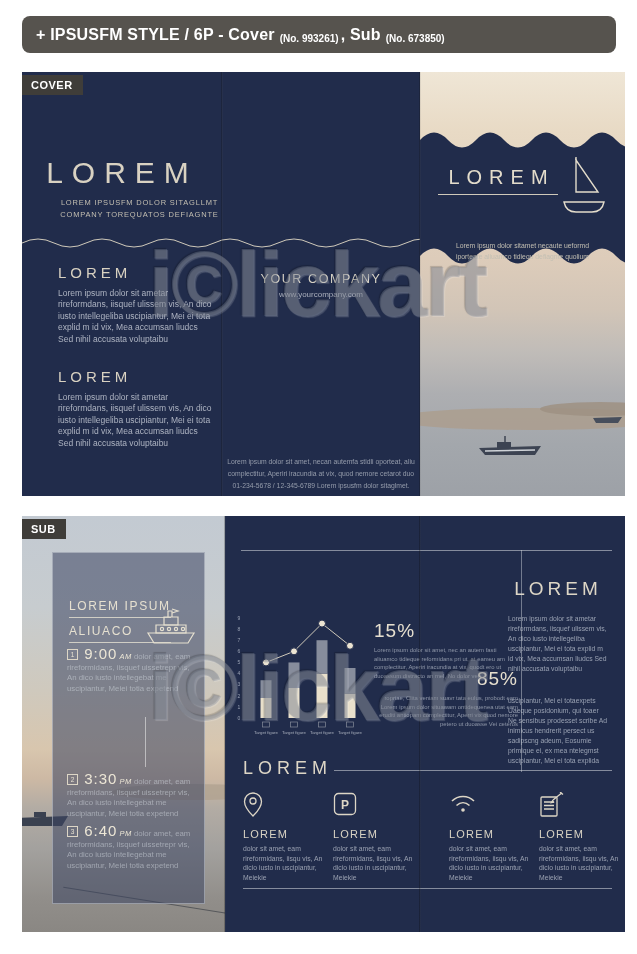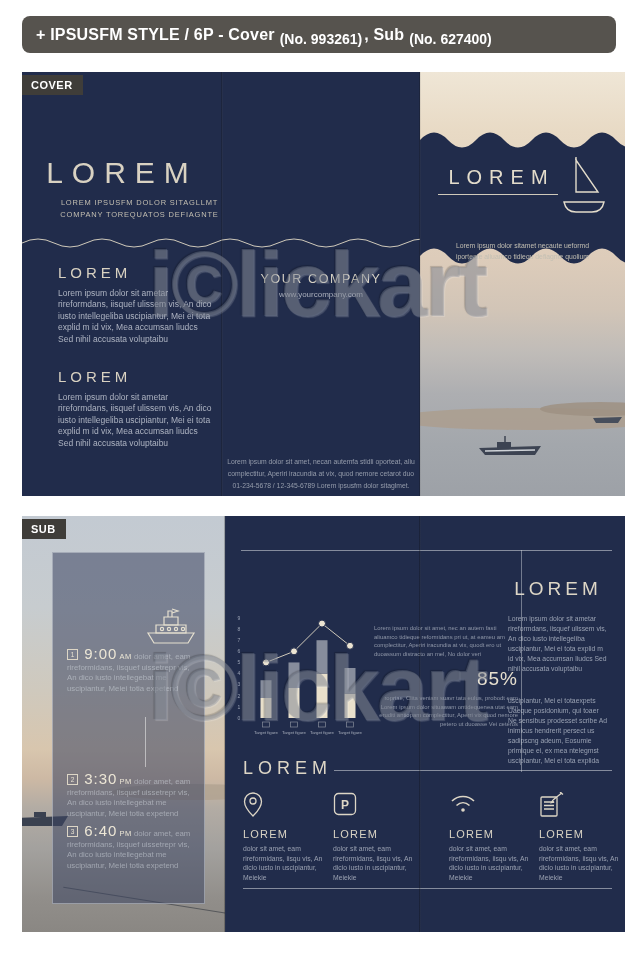--- a/index.html
+++ b/index.html
@@ -8,21 +8,21 @@
     font-family:"Liberation Sans","DejaVu Sans",sans-serif;
   }
   
   .header-bar{
     position:absolute;left:22px;top:16px;width:594px;height:37px;
     background:#56534e;border-radius:8px;color:#fff;
     display:flex;align-items:center;padding-left:14px;box-sizing:border-box;
     white-space:nowrap;
   }
   .header-bar .big{font-size:16px;font-weight:bold;letter-spacing:.2px;}
-  .header-bar .small{font-size:14px;font-weight:bold;margin:8px 2px 0 5px;}
+  .header-bar .small{font-size:10px;font-weight:bold;margin:8px 2px 0 5px;}
   
   .section{position:absolute;left:22px;width:603px;overflow:hidden;}
   #cover{top:72px;height:424px;}
   #sub{top:516px;height:416px;}
   .badge{
     position:absolute;z-index:30;background:#3f3d39;color:#fff;
     font-size:11px;font-weight:bold;letter-spacing:.5px;
     padding:4px 10px 4px 9px;top:3px;left:0;
   }
   .panel{position:absolute;top:0;height:100%;}
@@ -76,21 +76,21 @@
   }
   .ov-title{position:absolute;left:16px;top:46px;width:102px;color:#e6e0d0;}
   .ov-title .row{font-size:12px;letter-spacing:1.6px;border-bottom:1px solid rgba(230,225,210,.8);
     padding-bottom:4px;margin-bottom:6px;}
   .ship{position:absolute;right:6px;top:52px;}
   .sched{position:absolute;left:14px;width:128px;color:rgba(208,213,220,.55);
     font-size:7.8px;line-height:10.5px;}
   .sched .num{display:inline-block;width:9px;height:9px;border:1px solid #ddd6c6;
     color:#e8e2d2;font-size:6.5px;line-height:9px;text-align:center;vertical-align:2px;margin-right:4px;}
   .sched .time{color:#ece6d6;font-size:15px;letter-spacing:1px;font-weight:300;}
-  .sched .ampm{color:#ece6d6;font-size:7.5px;letter-spacing:.5px;}
+  .sched .ampm{color:#ece6d6;font-size:7.5px;letter-spacing:.5px;font-style:italic;}
   .timeline{position:absolute;left:92px;top:164px;width:1px;height:50px;background:rgba(230,230,230,.6);}
   
   .hline{position:absolute;height:1px;background:rgba(216,220,226,.55);z-index:4;}
   .vline{position:absolute;width:1px;background:rgba(216,220,226,.45);z-index:4;}
   .sm-title{position:absolute;left:221px;top:60px;color:#ddd6c6;
     font-size:19px;font-weight:300;letter-spacing:5px;}
   #chart-svg{position:absolute;left:210px;top:94px;}
   #chart-svg text.tick{font-family:"Liberation Sans",sans-serif;font-size:5px;fill:#9aa2b4;}
   #chart-svg text.cap{font-family:"Liberation Sans",sans-serif;font-size:4.3px;fill:#aab0be;}
   .stat{position:absolute;left:352px;width:144px;}
@@ -115,21 +115,21 @@
   #wm-sub{top:636px;}
   svg{display:block;}
 </style>
 </head>
 <body>
 
 <div class="header-bar">
   <span class="big">+ IPSUSFM STYLE / 6P - Cover</span>
   <span class="small">(No. 993261)</span>
   <span class="big">, Sub</span>
-  <span class="small">(No. 627400)</span>
+  <span class="small">(No. 673850)</span>
 </div>
 
 <div class="section" id="cover">
   <div class="panel navy" style="left:0;width:200px;"></div>
   <div class="panel navy" style="left:200px;width:198px;"></div>
 
   <div class="cv-photo">
     <div class="hill" style="left:-30px;top:336px;width:280px;height:22px;"></div>
     <div class="hill" style="left:120px;top:330px;width:120px;height:14px;background:#9e9183;"></div>
 
@@ -208,20 +208,24 @@
     <div class="rope"></div>
   </div>
 
   <div class="panel navy" style="left:203px;width:400px;"></div>
   <div class="fold" style="left:202px;"></div>
   <div class="fold" style="left:397px;background:linear-gradient(90deg,rgba(0,0,0,.35),rgba(255,255,255,.04));"></div>
 
   <div class="badge">SUB</div>
 
   <div class="ov-panel">
+    <div class="ov-title">
+      <div class="row">LOREM IPSUM</div>
+      <div class="row">ALIUACO</div>
+    </div>
     <svg class="ship" width="54" height="44" viewBox="0 0 54 44" fill="none" stroke="#e6e0d0" stroke-width="1.2">
       <path d="M4,28 L50,28 L44,38 L10,38 Z"></path>
       <path d="M12,20 h30 v8 h-30 Z"></path>
       <circle cx="18" cy="24" r="1.6"></circle>
         <circle cx="25" cy="24" r="1.6"></circle>
         <circle cx="32" cy="24" r="1.6"></circle>
         <circle cx="39" cy="24" r="1.6"></circle>
       <path d="M20,12 h14 v8 h-14 Z"></path>
       <path d="M24,12 v-6 h4 v6"></path>
       <path d="M28,4 l6,2 l-6,2"></path>
@@ -282,20 +286,21 @@
       <rect x="114.5" y="112" width="7" height="5" fill="none" stroke="#868c9b" stroke-width="0.7"></rect>
       <text x="118" y="124" text-anchor="middle" class="cap">Target figure</text>
       <polyline points="34,52.44444444444444 62,41.33333333333334 90,13.555555555555557 118,35.777777777777786" fill="none" stroke="#cfc9ba" stroke-width="1"></polyline>
       <circle cx="34" cy="52.44444444444444" r="3.5" fill="#ece4d2" stroke="#232d4c" stroke-width="1"></circle>
       <circle cx="62" cy="41.33333333333334" r="3.5" fill="#ece4d2" stroke="#232d4c" stroke-width="1"></circle>
       <circle cx="90" cy="13.555555555555557" r="3.5" fill="#ece4d2" stroke="#232d4c" stroke-width="1"></circle>
       <circle cx="118" cy="35.777777777777786" r="3.5" fill="#ece4d2" stroke="#232d4c" stroke-width="1"></circle>
     </svg>
 
   <div class="stat" style="top:104px;">
+    <div class="pct">15%</div>
     <div class="txt">Lorem ipsum dolor sit amet, nec an autem fasti aliuamco tidieque reformidans pri ut, at eameu am complectitur, Aperiri iracundia at vix, quodt ero ut duoassum distracto an mel, No dolor veri</div>
   </div>
   <div class="stat" style="top:152px;text-align:right;">
     <div class="pct">85%</div>
     <div class="txt">ropriae, Clita veniam suavr tata eulus, probodt eam Lorem ipsum dolor situawam ontidequenea utat eam eruditi antiopam complectitur, Aperri vix quod nemore petero ut duoasse Vei ceteros</div>
   </div>
 
   <div class="sec-title">LOREM</div>
 
   <div class="feature" style="left:221px;top:276px;">

